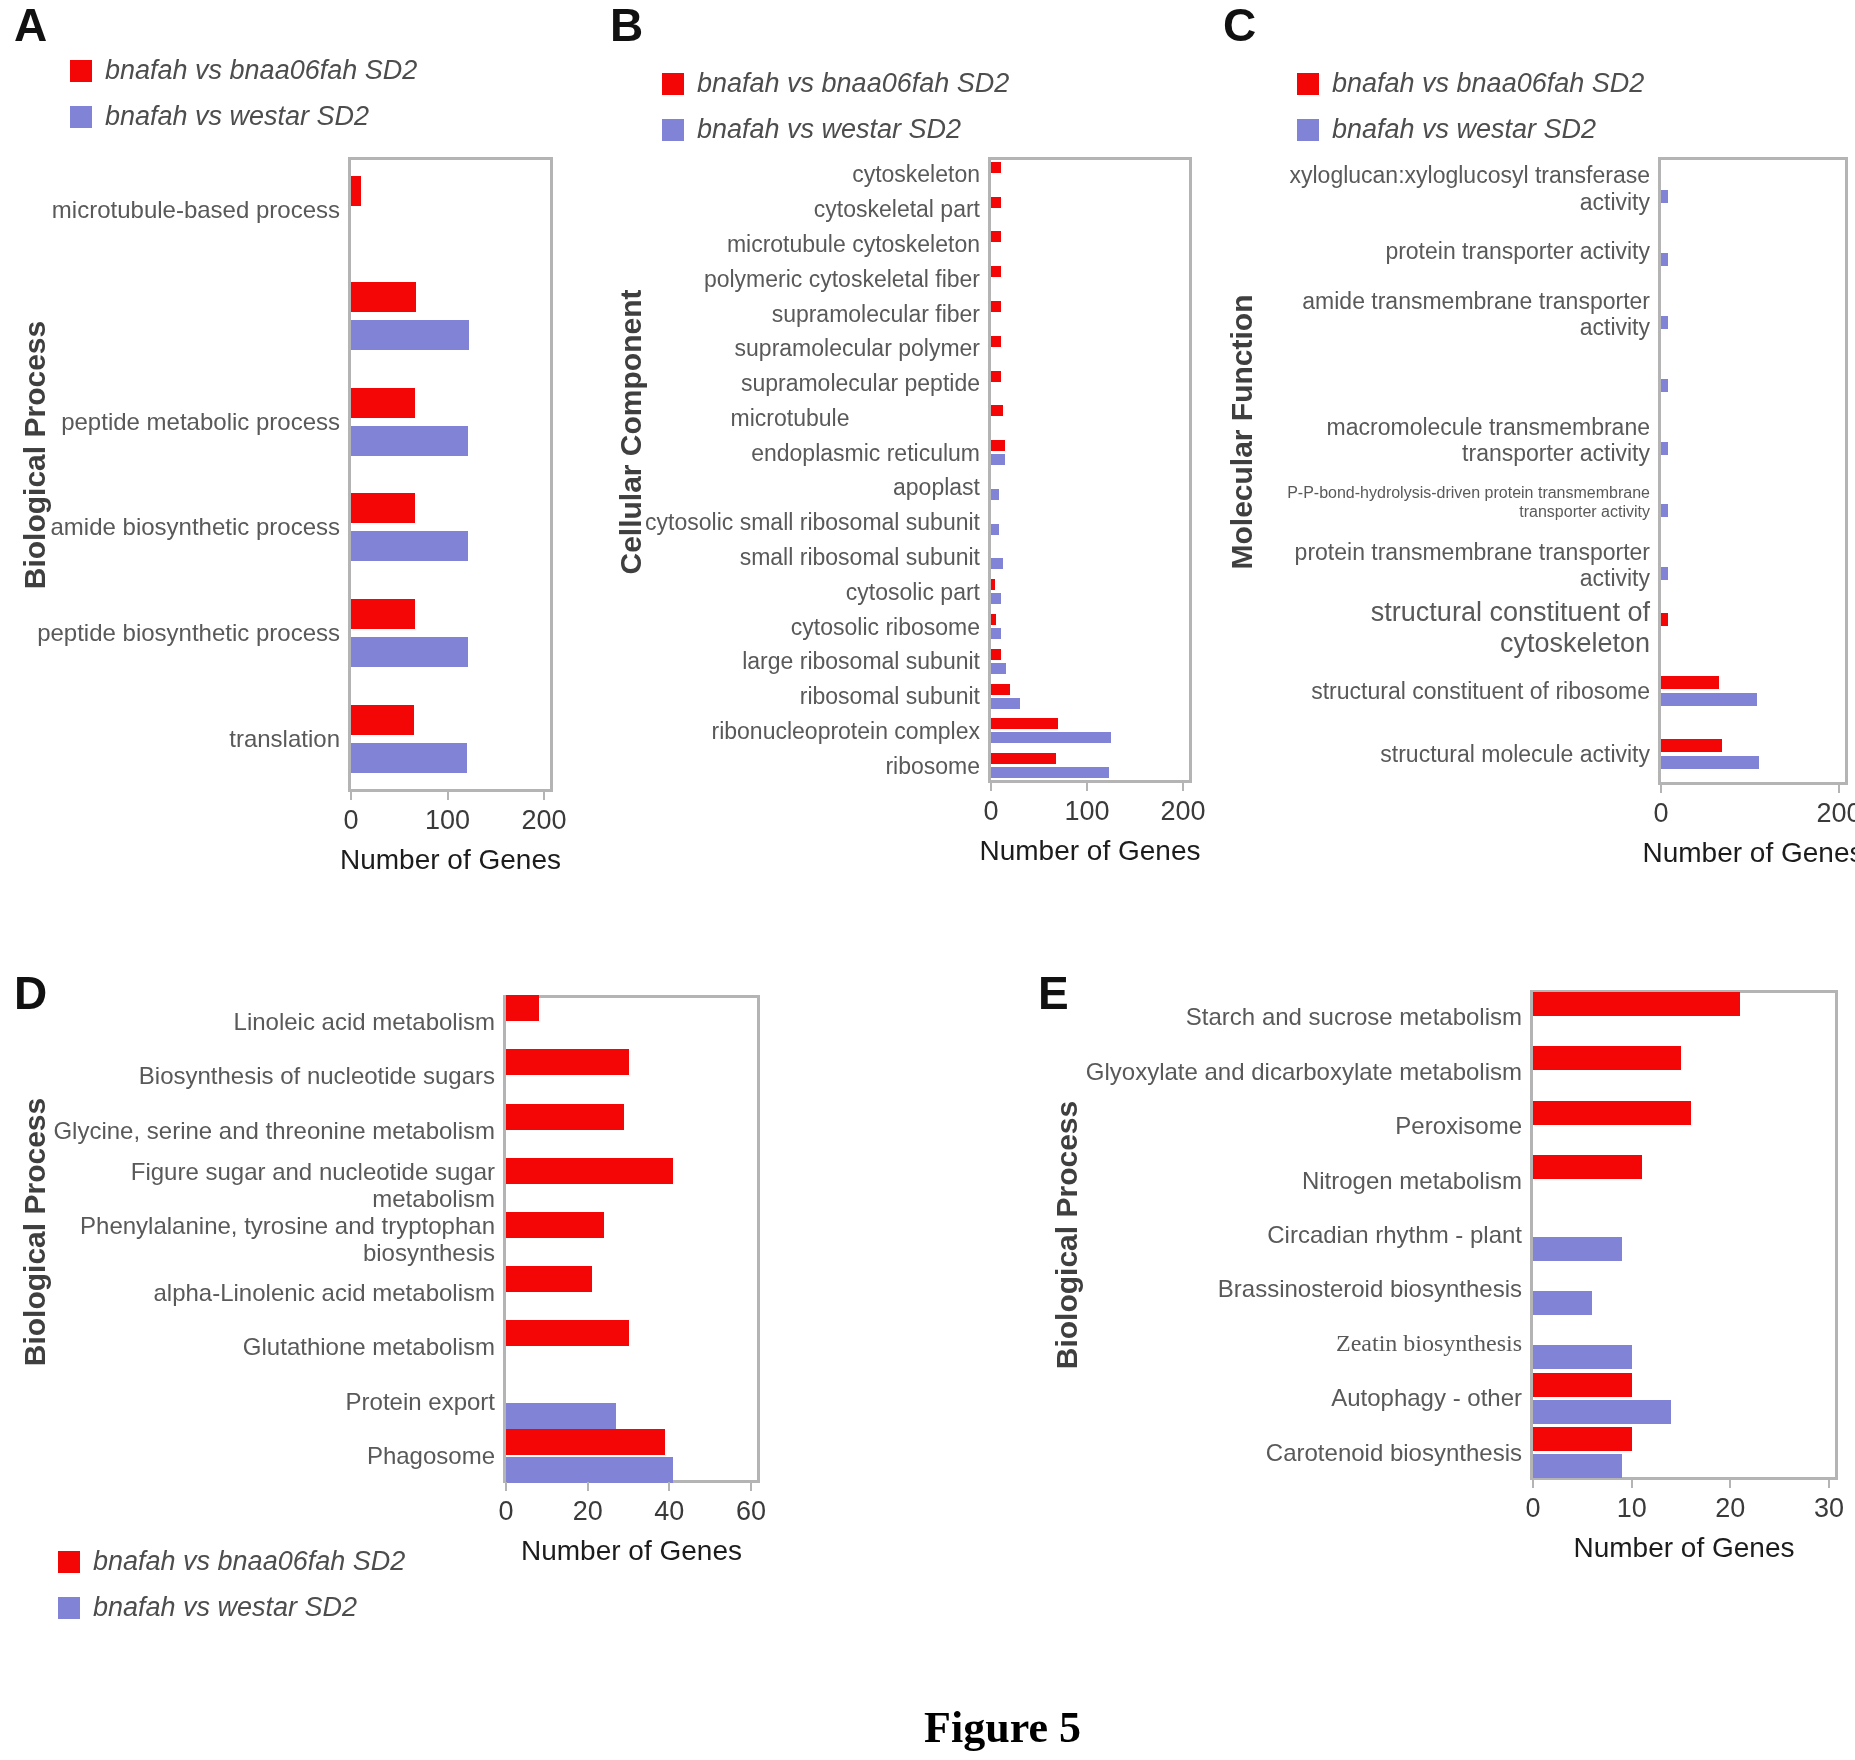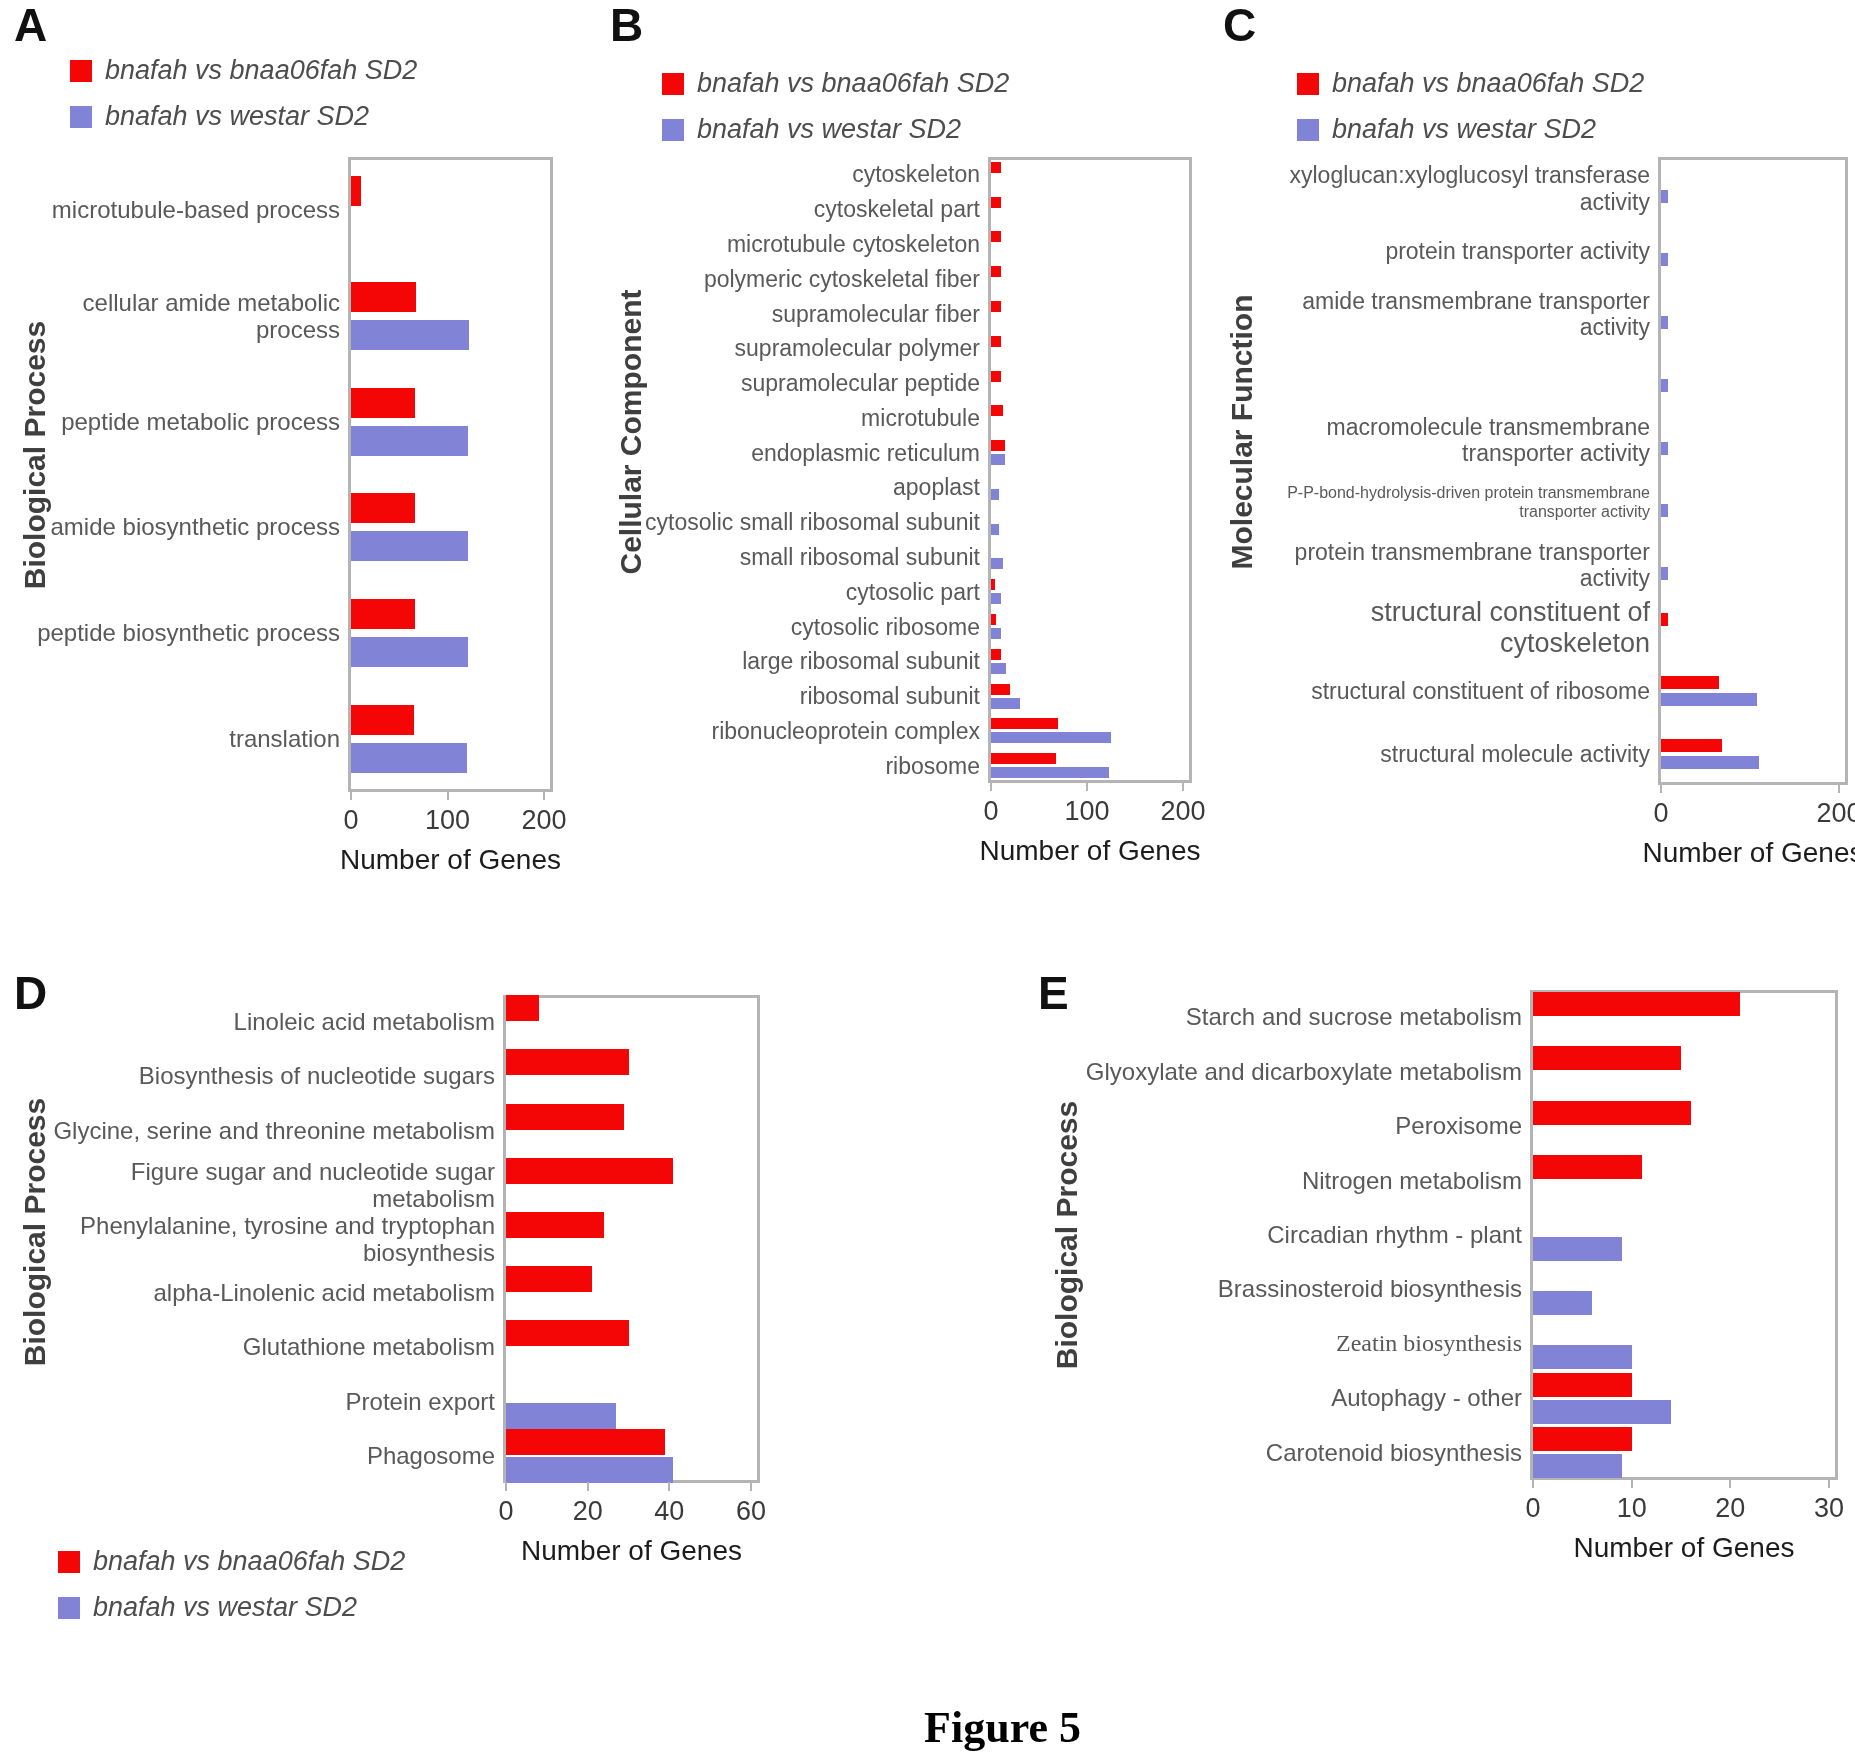--- a/index.html
+++ b/index.html
@@ -50,21 +50,20 @@
           <div class="ltext">bnafah vs westar SD2</div>
         </div>
       </div>
       <div class="ylab" style="left: 18px; top: 455px;">Biological Process</div>
       <div class="pbox" style="left: 348px; top: 157px; width: 205px; height: 635px;"></div>
       <div class="cat" style="left: 10px; top: 209.917px; width: 330px; font-size: 24px;">microtubule-based process</div>
       <div class="bars" style="left: 351px; top: 175.917px; width: 199px; height: 68px;">
         <div class="bar" style="height: 30px; width: 9.65px; background: rgb(244, 6, 6); margin-bottom: 8px;"></div>
         <div class="bar" style="height: 30px; width: 0px; background: transparent;"></div>
       </div>
-      <div class="cat" style="left: 10px; top: 315.75px; width: 330px; font-size: 24px;">cellular amide metabolic process</div>
       <div class="bars" style="left: 351px; top: 281.75px; width: 199px; height: 68px;">
         <div class="bar" style="height: 30px; width: 64.655px; background: rgb(244, 6, 6); margin-bottom: 8px;"></div>
         <div class="bar" style="height: 30px; width: 117.73px; background: rgb(128, 131, 214);"></div>
       </div>
       <div class="cat" style="left: 10px; top: 421.583px; width: 330px; font-size: 24px;">peptide metabolic process</div>
       <div class="bars" style="left: 351px; top: 387.583px; width: 199px; height: 68px;">
         <div class="bar" style="height: 30px; width: 63.69px; background: rgb(244, 6, 6); margin-bottom: 8px;"></div>
         <div class="bar" style="height: 30px; width: 116.765px; background: rgb(128, 131, 214);"></div>
       </div>
       <div class="cat" style="left: 10px; top: 527.417px; width: 330px; font-size: 24px;">amide biosynthetic process</div>
@@ -132,21 +131,21 @@
       <div class="cat" style="left: 0px; top: 348.278px; width: 380px; font-size: 23px;">supramolecular polymer</div>
       <div class="bars" style="left: 391px; top: 335.778px; width: 198px; height: 25px;">
         <div class="bar" style="height: 11px; width: 9.6px; background: rgb(244, 6, 6); margin-bottom: 3px;"></div>
         <div class="bar" style="height: 11px; width: 0px; background: transparent;"></div>
       </div>
       <div class="cat" style="left: 0px; top: 383.056px; width: 380px; font-size: 23px;">supramolecular peptide</div>
       <div class="bars" style="left: 391px; top: 370.556px; width: 198px; height: 25px;">
         <div class="bar" style="height: 11px; width: 9.6px; background: rgb(244, 6, 6); margin-bottom: 3px;"></div>
         <div class="bar" style="height: 11px; width: 0px; background: transparent;"></div>
       </div>
-      <div class="cat" style="left: 0px; top: 417.833px; width: 380px; font-size: 23px;">microtubule</div>
+      <div class="cat" style="left: 0px; top: 417.833px; width: 380px; font-size: 23px; text-align: center;">microtubule</div>
       <div class="bars" style="left: 391px; top: 405.333px; width: 198px; height: 25px;">
         <div class="bar" style="height: 11px; width: 11.52px; background: rgb(244, 6, 6); margin-bottom: 3px;"></div>
         <div class="bar" style="height: 11px; width: 0px; background: transparent;"></div>
       </div>
       <div class="cat" style="left: 0px; top: 452.611px; width: 380px; font-size: 23px;">endoplasmic reticulum</div>
       <div class="bars" style="left: 391px; top: 440.111px; width: 198px; height: 25px;">
         <div class="bar" style="height: 11px; width: 14.4px; background: rgb(244, 6, 6); margin-bottom: 3px;"></div>
         <div class="bar" style="height: 11px; width: 14.4px; background: rgb(128, 131, 214);"></div>
       </div>
       <div class="cat" style="left: 0px; top: 487.389px; width: 380px; font-size: 23px;">apoplast</div>

